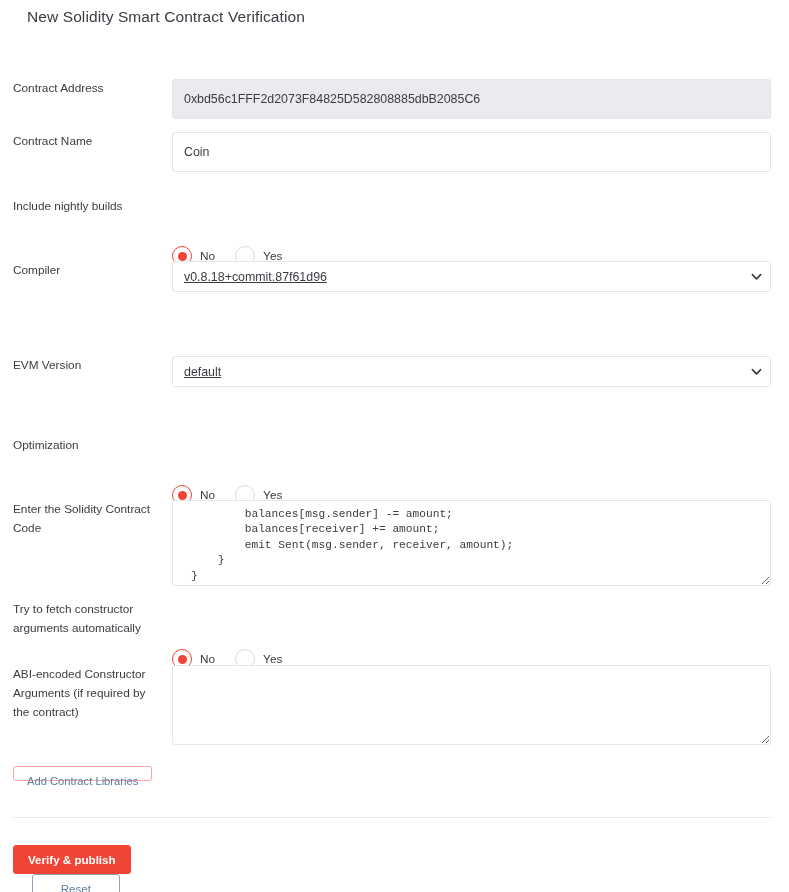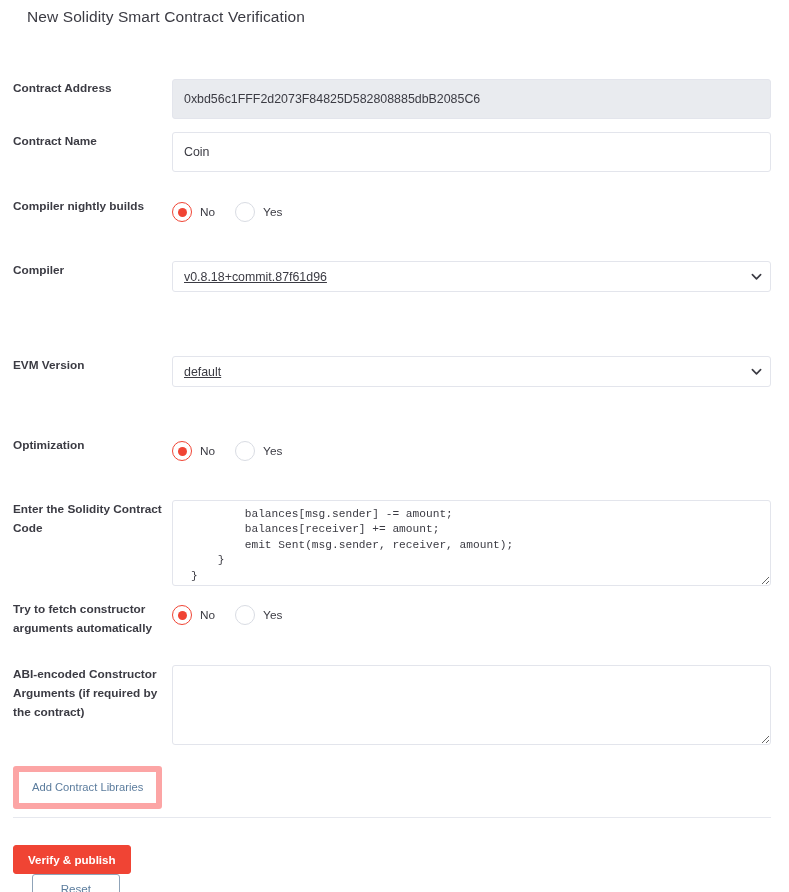--- a/index.html
+++ b/index.html
@@ -44,21 +44,21 @@
     width: 789px;
   }
   .label {
     position: absolute;
     left: 13px;
     top: 0;
     width: 152px;
     font-size: 11.8px;
     line-height: 19px;
     color: #3b3b43;
-    font-weight: 700;
+    font-weight: 400;
   }
   .control {
     position: absolute;
     left: 172px;
     top: 0;
   }
 
   
   .text-input {
     display: block;
@@ -111,20 +111,21 @@
     width: 11px;
     height: 11px;
     pointer-events: none;
   }
   .chev svg { display: block; }
 
   
   .radio-group {
     display: flex;
     height: 30px;
+    margin-top: 44px;
   }
   .radio-item {
     display: flex;
     align-items: center;
     margin-right: 20px;
     cursor: pointer;
   }
   .radio-dot {
     position: relative;
     width: 20px;
@@ -187,27 +188,27 @@
     border-radius: 3px;
     outline: none;
     resize: vertical;
   }
 
   
   .btn-outline-blue {
     position: absolute;
     left: 13px;
     top: 766px;
-    height: 43px;
+    height: 15px;
     padding: 0 13px;
     font-family: "Liberation Sans", sans-serif;
     font-size: 11.2px;
     color: #5b7c9d;
     background: #ffffff;
-    border: 6px solid #fca5a5;
+    border: 1px solid #fca5a5;
     border-radius: 3px;
     cursor: pointer;
     line-height: 29px;
     white-space: nowrap;
   }
 
   .divider {
     position: absolute;
     left: 13px;
     top: 817px;
@@ -280,21 +281,21 @@
   </div>
 
   <div class="row" style="top:132px;">
     <div class="label">Contract Name</div>
     <div class="control">
       <input class="text-input" type="text" value="Coin" style="">
     </div>
   </div>
 
   <div class="row" style="top:197px;">
-    <div class="label">Compiler nightly builds</div>
+    <div class="label">Include nightly builds</div>
     <div class="control">
       <div class="radio-group">
         <div class="radio-item checked">
           <span class="radio-dot"></span>
           <span class="radio-label">No</span>
         </div>
         <div class="radio-item">
           <span class="radio-dot"></span>
           <span class="radio-label">Yes</span>
         </div>

